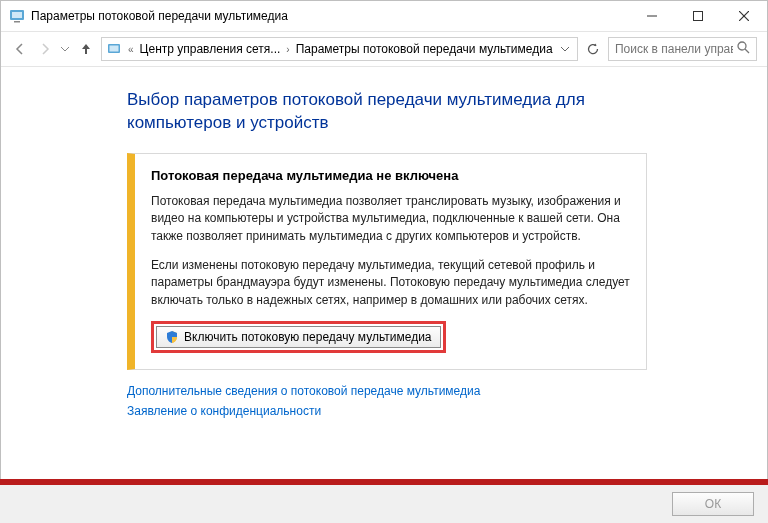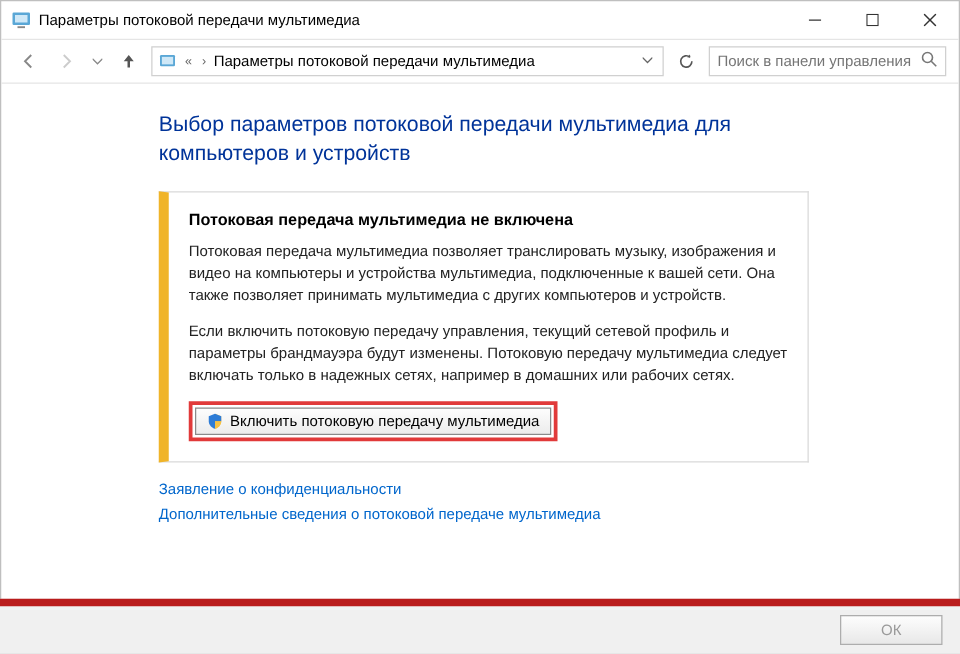--- a/index.html
+++ b/index.html
@@ -95,20 +95,21 @@
       </svg>
   </div>
   <div class="crumbarea">
     <span class="crumb-icon">
       <svg width="14" height="14" viewBox="0 0 14 14">
           <rect x="1" y="2" width="12" height="9" rx="1" fill="#5aa7d6"></rect>
           <rect x="2.5" y="3.5" width="9" height="6" fill="#cfe8f7"></rect>
         </svg>
     </span>
     <span class="crumb-sep">«</span>
+    <span class="crumb-text">Центр управления сетя...</span>
     <span class="crumb-sep">›</span>
     <span class="crumb-text" style="flex:1;">Параметры потоковой передачи мультимедиа</span>
     <span class="crumb-dd">
       <svg width="8" height="8">
           <path d="M0 2 L4 6 L8 2" fill="none" stroke="#666" stroke-width="1"></path>
         </svg>
     </span>
   </div>
   <div class="refresh">
     <svg width="14" height="14" viewBox="0 0 14 14">
@@ -126,37 +127,37 @@
     </span>
   </div>
 </div>
 
 <div class="content">
   <h1 class="heading">Выбор параметров потоковой передачи мультимедиа для компьютеров и устройств</h1>
 
   <div class="panel">
     <div class="ptitle">Потоковая передача мультимедиа не включена</div>
     <p>Потоковая передача мультимедиа позволяет транслировать музыку, изображения и видео на компьютеры и устройства мультимедиа, подключенные к вашей сети. Она также позволяет принимать мультимедиа с других компьютеров и устройств.</p>
-    <p>Если включить потоковую передачу управления, текущий сетевой профиль и параметры брандмауэра будут изменены. Потоковую передачу мультимедиа следует включать только в надежных сетях, например в домашних или рабочих сетях.</p>
+    <p>Если изменены потоковую передачу мультимедиа, текущий сетевой профиль и параметры брандмауэра будут изменены. Потоковую передачу мультимедиа следует включать только в надежных сетях, например в домашних или рабочих сетях.</p>
     <span class="action-wrap">
       <button class="enable">
         <span class="shield">
           <svg width="14" height="14" viewBox="0 0 14 14">
             <path d="M7 1 L12 3 V7 C12 10 9.5 12.5 7 13 V1 Z" fill="#f6c143"></path>
             <path d="M7 1 L2 3 V7 C2 10 4.5 12.5 7 13 V1 Z" fill="#2e7cd6"></path>
             <path d="M7 1 L12 3 V7 H7 Z" fill="#2e7cd6"></path>
             <path d="M7 7 H12 C12 10 9.5 12.5 7 13 Z" fill="#f6c143"></path>
           </svg>
         </span>
         <span>Включить потоковую передачу мультимедиа</span>
       </button>
     </span>
   </div>
 
   <div class="links">
+    <a href="#">Дополнительные сведения о потоковой передаче мультимедиа</a>
     <a href="#">Заявление о конфиденциальности</a>
-    <a href="#">Дополнительные сведения о потоковой передаче мультимедиа</a>
   </div>
 </div>
 
 <div class="footer">
   <button class="disabled" disabled="">ОК</button>
 </div>
 
 </body></html>

